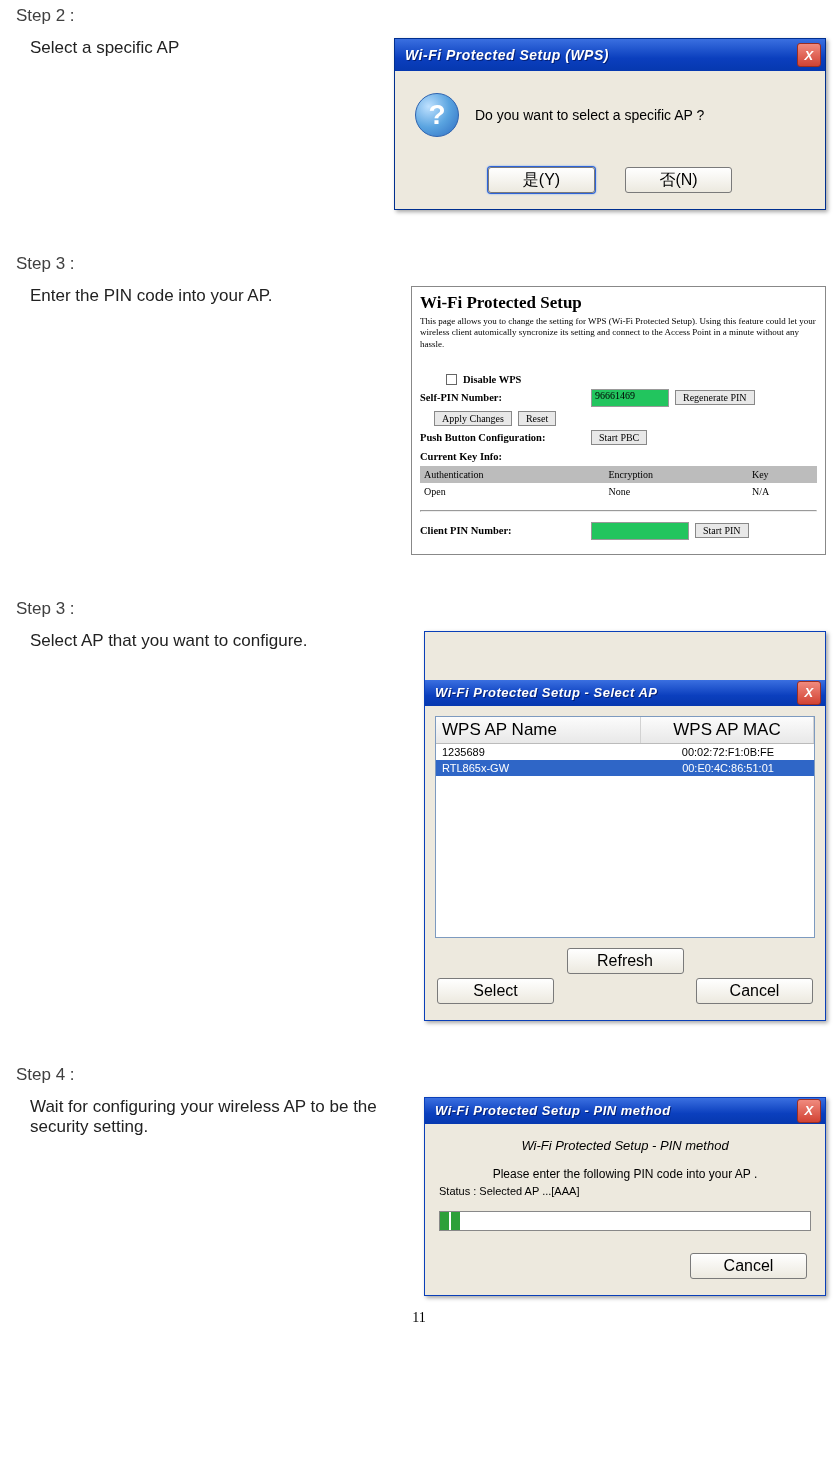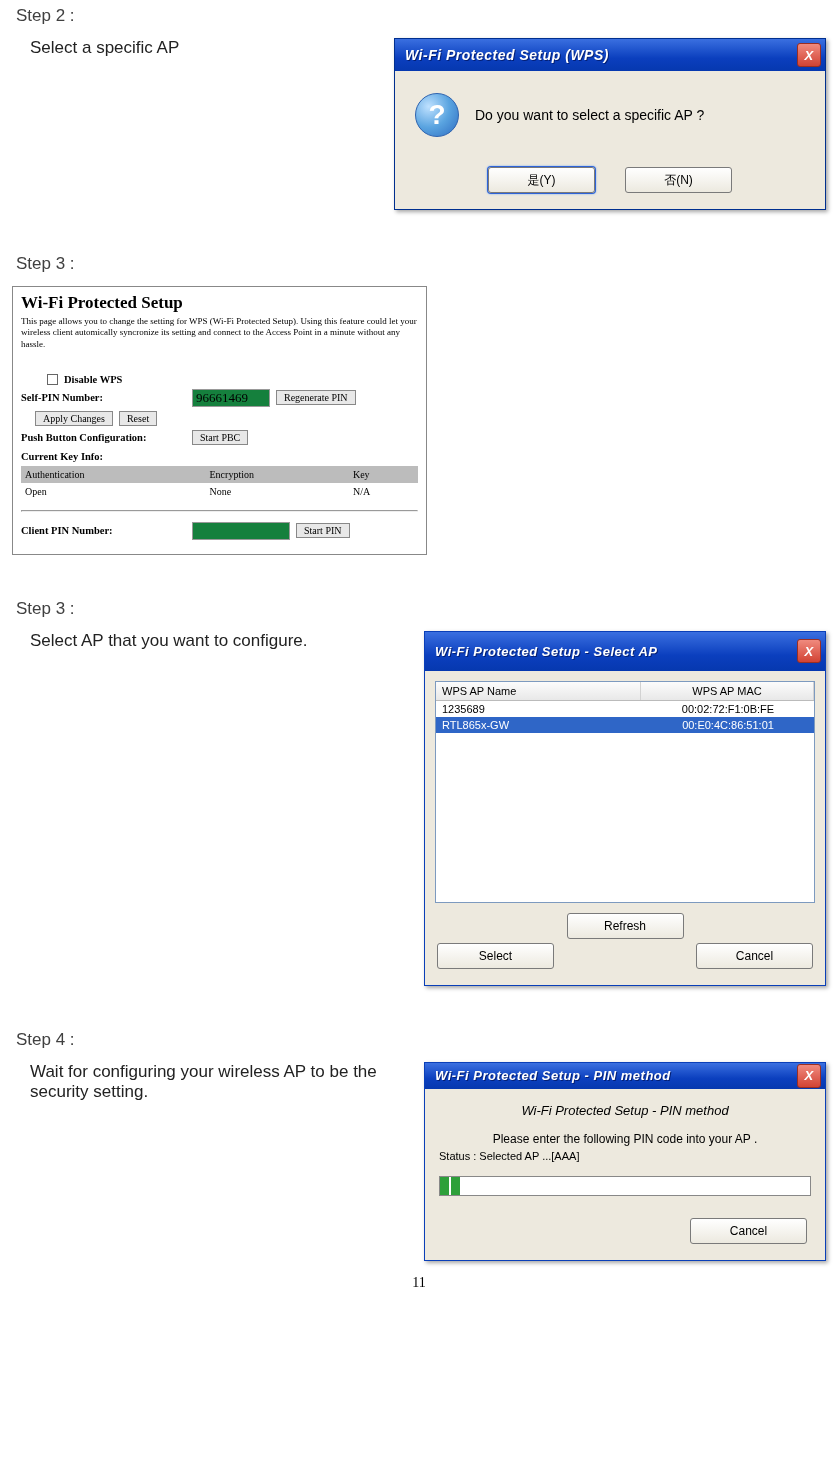--- a/index.html
+++ b/index.html
@@ -85,21 +85,21 @@
   .msgbtns {
     display:flex; justify-content:center; gap: 30px;
     padding: 8px 0 16px 0;
   }
   .xpbtn {
     min-width: 85px; height: 24px;
     border: 1px solid #7a7a7a;
     border-radius: 3px;
     background: linear-gradient(#fff,#ece9df);
     font-family: "MS PGothic", Tahoma, sans-serif;
-    font-size: 12px;
+    font-size: 16px;
     display:inline-flex; align-items:center; justify-content:center;
     padding: 0 10px;
   }
   .xpbtn.default { box-shadow: 0 0 0 1px #2e63d8, 0 0 2px 1px #6ea3f0; }
 
   
   .webpage {
     width: 415px;
     border: 1px solid #888;
     background: #fff;
@@ -115,41 +115,41 @@
     margin-bottom: 3px;
   }
   .webdesc {
     font-size: 9px;
     line-height: 1.25;
     margin-bottom: 24px;
   }
   .webrow { display:flex; align-items:center; gap:6px; margin: 4px 0; font-family: "Times New Roman", serif;}
   .weblbl { width: 165px; font-weight:bold; font-size: 10.5px;}
   .webcb { width:11px; height:11px; border:1px solid #666; box-sizing:border-box; }
-  .webinput { border:1px solid #999; background:#15803d; height:16px; font-size:13px; padding:0 3px; }
+  .webinput { border:1px solid #999; background:#22c55e; height:16px; font-size:10px; padding:0 3px; }
   .webbtn { border:1px solid #888; background:#e8e8e8; font-size:10px; padding: 1px 7px; }
   .webtbl { width:100%; border-collapse:collapse; margin-top:4px; font-size:10px; }
   .webtbl td, .webtbl th { border:0; padding:3px 4px; text-align:left; font-weight:normal; }
   .webtbl thead { background:#bcbcbc; }
 
   
   .selap {
     width: 400px;
     border: 1px solid #0A3FB8;
     background: #EDE9DE;
     box-shadow: 2px 2px 4px rgba(0,0,0,.35);
   }
-  .selap .titlebar { height: 39px; font-size:13px; }
+  .selap .titlebar { height: 26px; font-size:13px;margin-top:48px; }
   .selap-body { padding: 10px; }
   .listview {
     background:#fff; border: 1px solid #7d9abf; height: 220px; overflow:hidden;
   }
   .listheader {
     display:flex; background:linear-gradient(#fcfcfc,#e8e8e8);
-    border-bottom:1px solid #bbb; font-family: Tahoma,sans-serif; font-size:11px;
+    border-bottom:1px solid #bbb; font-family: Tahoma,sans-serif; font-size:17px;
   }
   .listheader > div { padding: 3px 6px; border-right:1px solid #d2d2d2; }
   .col-name { flex: 1; }
   .col-mac { flex: 0 0 160px; text-align:center; }
   .listrow { display:flex; font-family: Tahoma,sans-serif; font-size:11px; padding:1px 0; }
   .listrow > div { padding: 1px 6px; }
   .listrow.sel { background:#2f66c7; color:#fff; }
   .refresh-row { display:flex; justify-content:center; margin:10px 0 2px 0; }
   .bottom-row { display:flex; justify-content:space-between; padding: 2px 2px 6px 2px; }
   .xpbtn.wide { min-width: 95px; }
@@ -197,20 +197,21 @@
           <div class="xpbtn">否(N)</div>
         </div>
       </div>
     </div>
   </div>
 
   <div class="spacer"></div>
 
   <div class="step-heading">Step 3 :</div>
   <div class="row">
+    <div class="left-text">Enter the PIN code into your AP.</div>
     <div class="screenshot-box">
       <div class="webpage">
         <div class="webtitle">Wi-Fi Protected Setup</div>
         <div class="webdesc">This page allows you to change the setting for WPS (Wi-Fi Protected Setup). Using this feature could let your wireless client automically syncronize its setting and connect to the Access Point in a minute without any hassle.</div>
         <div class="webrow" style="margin-left:26px;">
           <div class="webcb"></div>
           <span style="font-weight:bold; font-size:10.5px;">Disable WPS</span>
         </div>
         <div class="webrow">
           <div class="weblbl">Self-PIN Number:</div>

